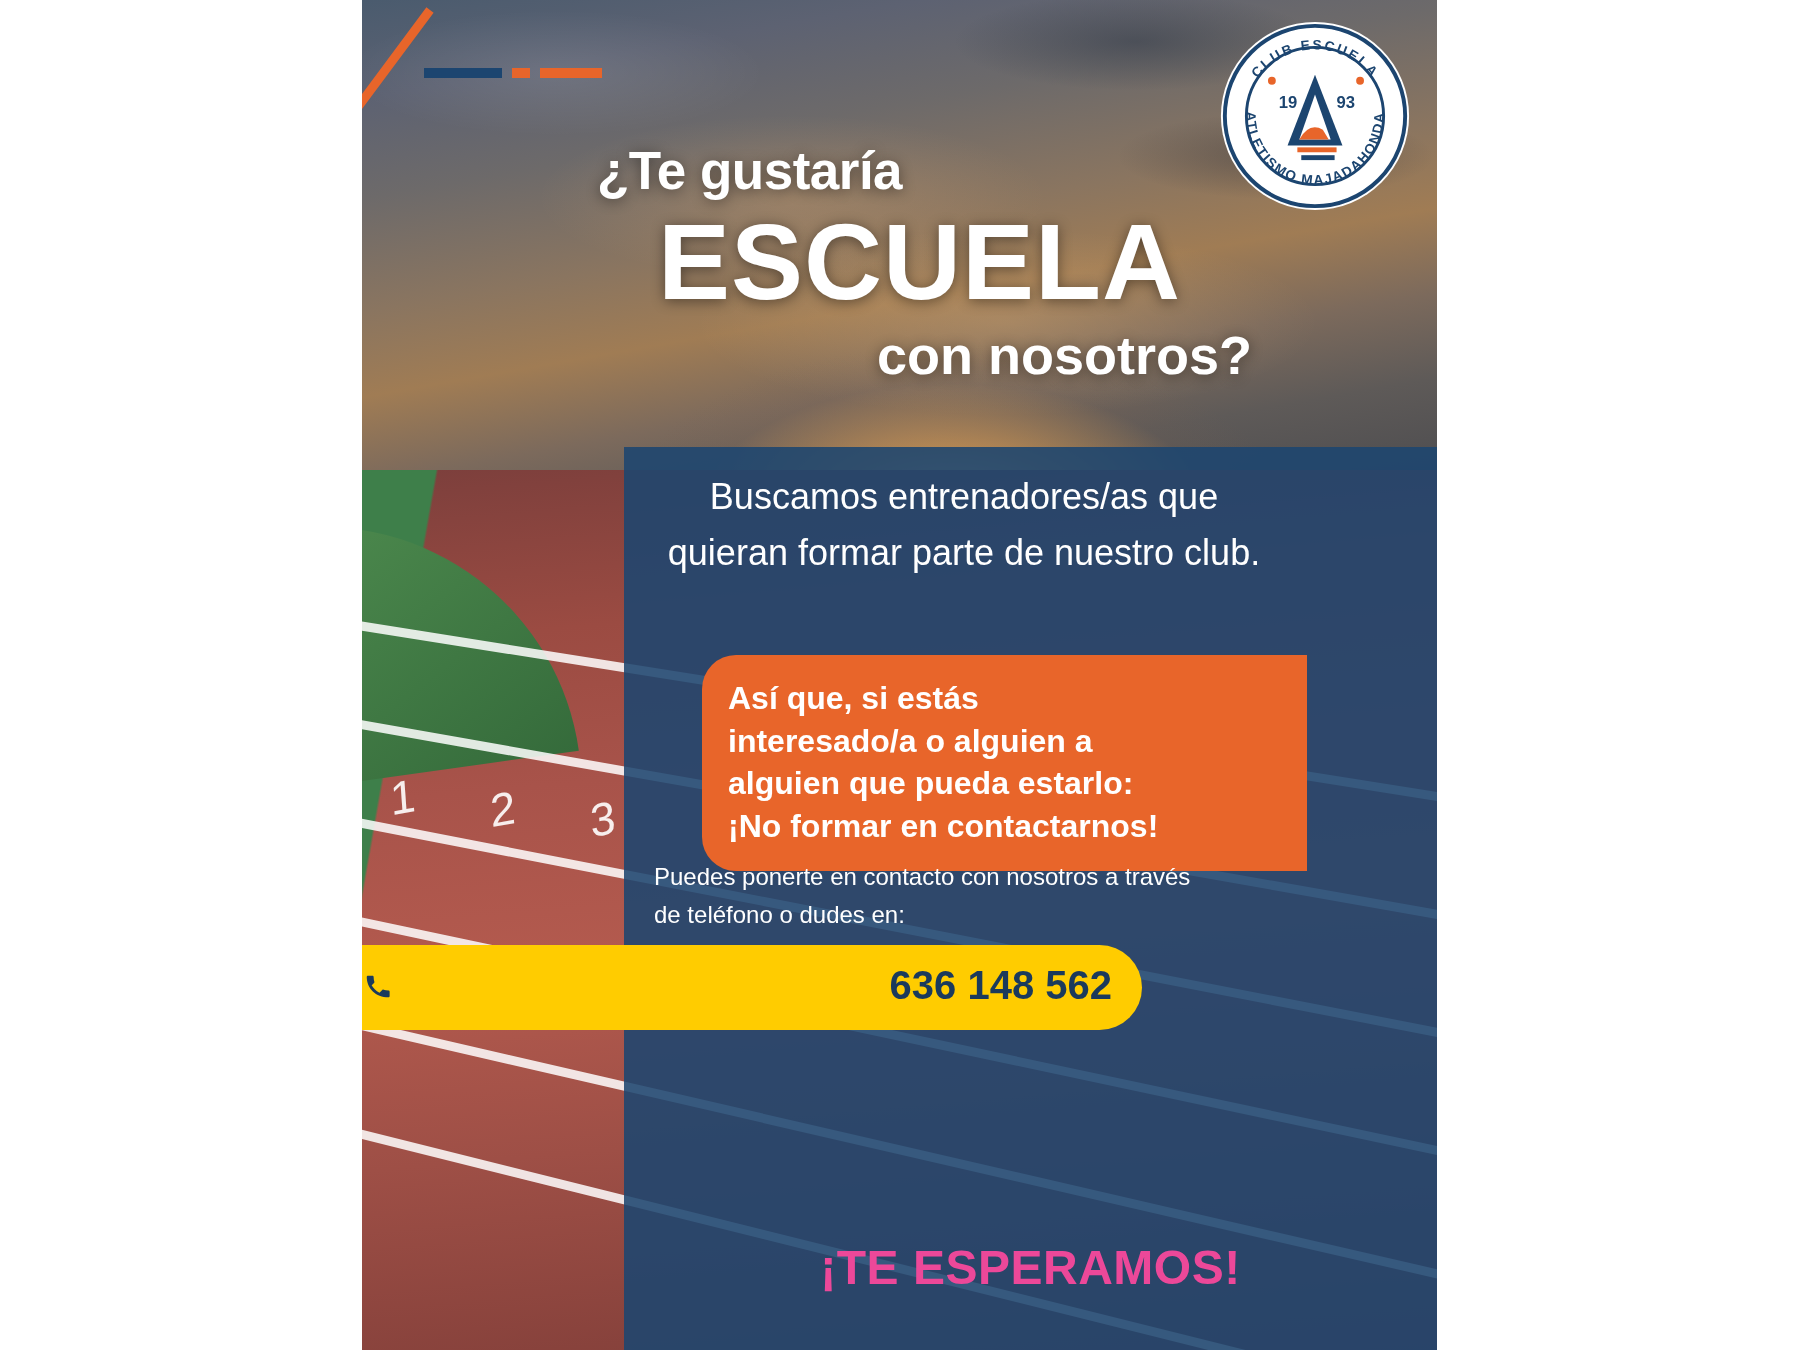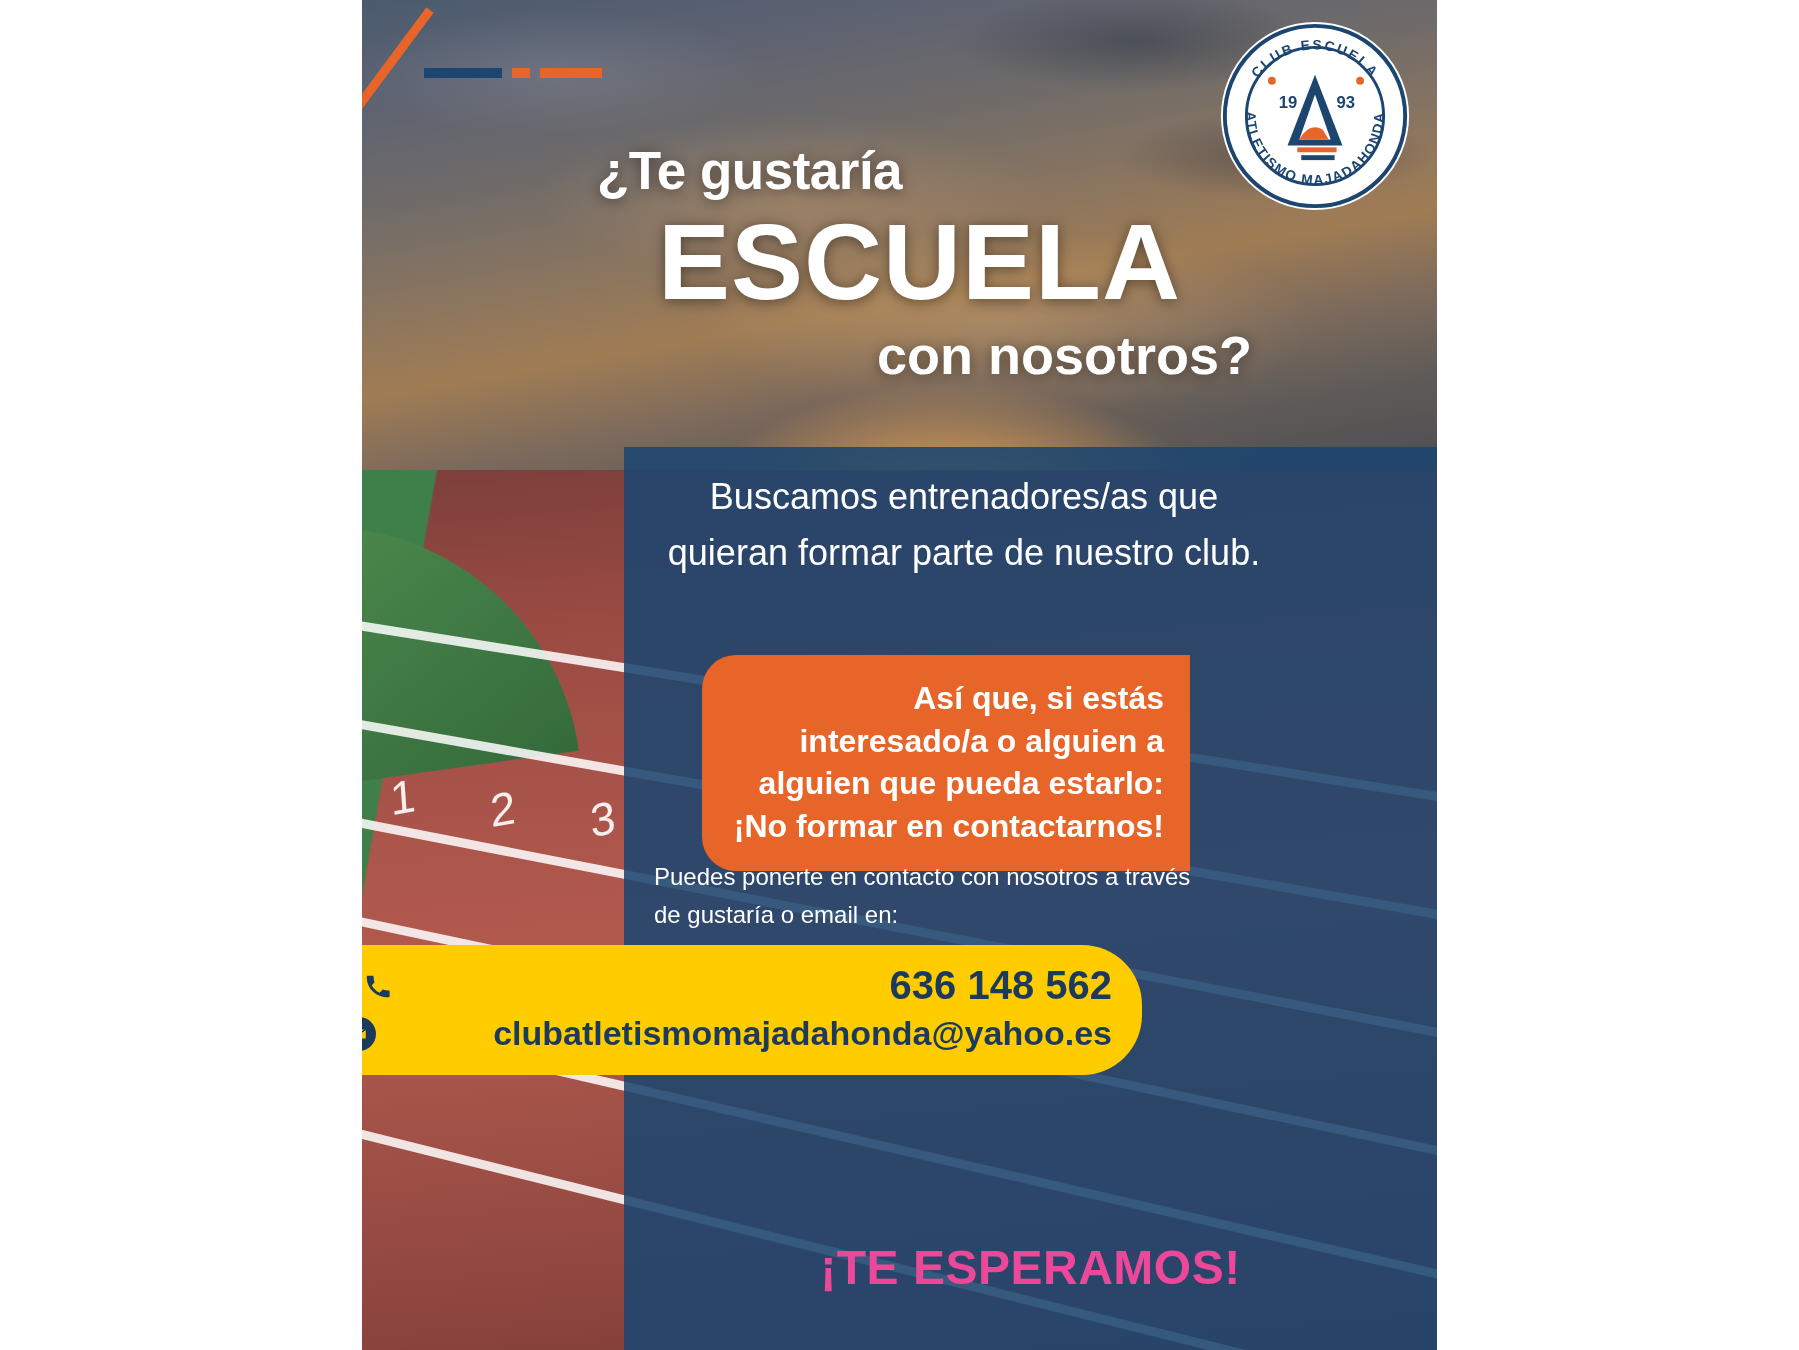--- a/index.html
+++ b/index.html
@@ -159,30 +159,30 @@
     font-size: 36px;
     line-height: 1.55;
     text-align: center;
   }
 
   
   .panel-orange {
     position: absolute;
     left: 340px;
     top: 655px;
-    width: 488px;
+    width: 605px;
     background: #e8652a;
     border-radius: 34px 0 0 34px;
     padding: 22px 26px 24px 26px;
     box-sizing: border-box;
     color: #ffffff;
     font-weight: bold;
     font-size: 32px;
     line-height: 1.33;
-    text-align: right;
+    text-align: left;
   }
 
   
   .contact-note {
     position: absolute;
     left: 292px;
     top: 858px;
     width: 640px;
     color: #ffffff;
     font-size: 24px;
@@ -308,40 +308,30 @@
 
     <div class="panel-orange">
       <div>Así que, si estás</div>
       <div>interesado/a o alguien a</div>
       <div>alguien que pueda estarlo:</div>
       <div>¡No formar en contactarnos!</div>
     </div>
 
     <div class="contact-note">
       <div>Puedes ponerte en contacto con nosotros a través</div>
-      <div>de gustaría o email en:</div>
+      <div>de teléfono o dudes en:</div>
     </div>
 
     <div class="panel-yellow">
       <div class="contact-row phone">
         <span class="ico">
           <svg width="30" height="30" viewBox="0 0 24 24" fill="#1b3a5c">
             <path d="M6.6 10.8c1.4 2.8 3.8 5.2 6.6 6.6l2.2-2.2c.3-.3.7-.4 1.1-.3 1.2.4 2.5.6 3.8.6.6 0 1 .4 1 1V20c0 .6-.4 1-1 1C10.3 21 3 13.7 3 4.7c0-.6.4-1 1-1h3.5c.6 0 1 .4 1 1 0 1.3.2 2.6.6 3.8.1.4 0 .8-.3 1.1l-2.2 2.2z"></path>
           </svg>
         </span>
         <span>636 148 562</span>
       </div>
-      <div class="contact-row email">
-        <span class="ico email-badge">
-          <svg width="18" height="18" viewBox="0 0 24 24" fill="#ffcc00">
-            <path d="M2 5h20v14H2z" fill="#ffcc00"></path>
-            <path d="M2 5l10 7 10-7" fill="none" stroke="#1b3a5c" stroke-width="2"></path>
-            <path d="M2 5h20v14H2z" fill="none" stroke="#1b3a5c" stroke-width="2"></path>
-          </svg>
-        </span>
-        <span>clubatletismomajadahonda@yahoo.es</span>
-      </div>
     </div>
 
     <div class="footer-cta">¡TE ESPERAMOS!</div>
 
   </div>
 </div>
 
 </body></html>

